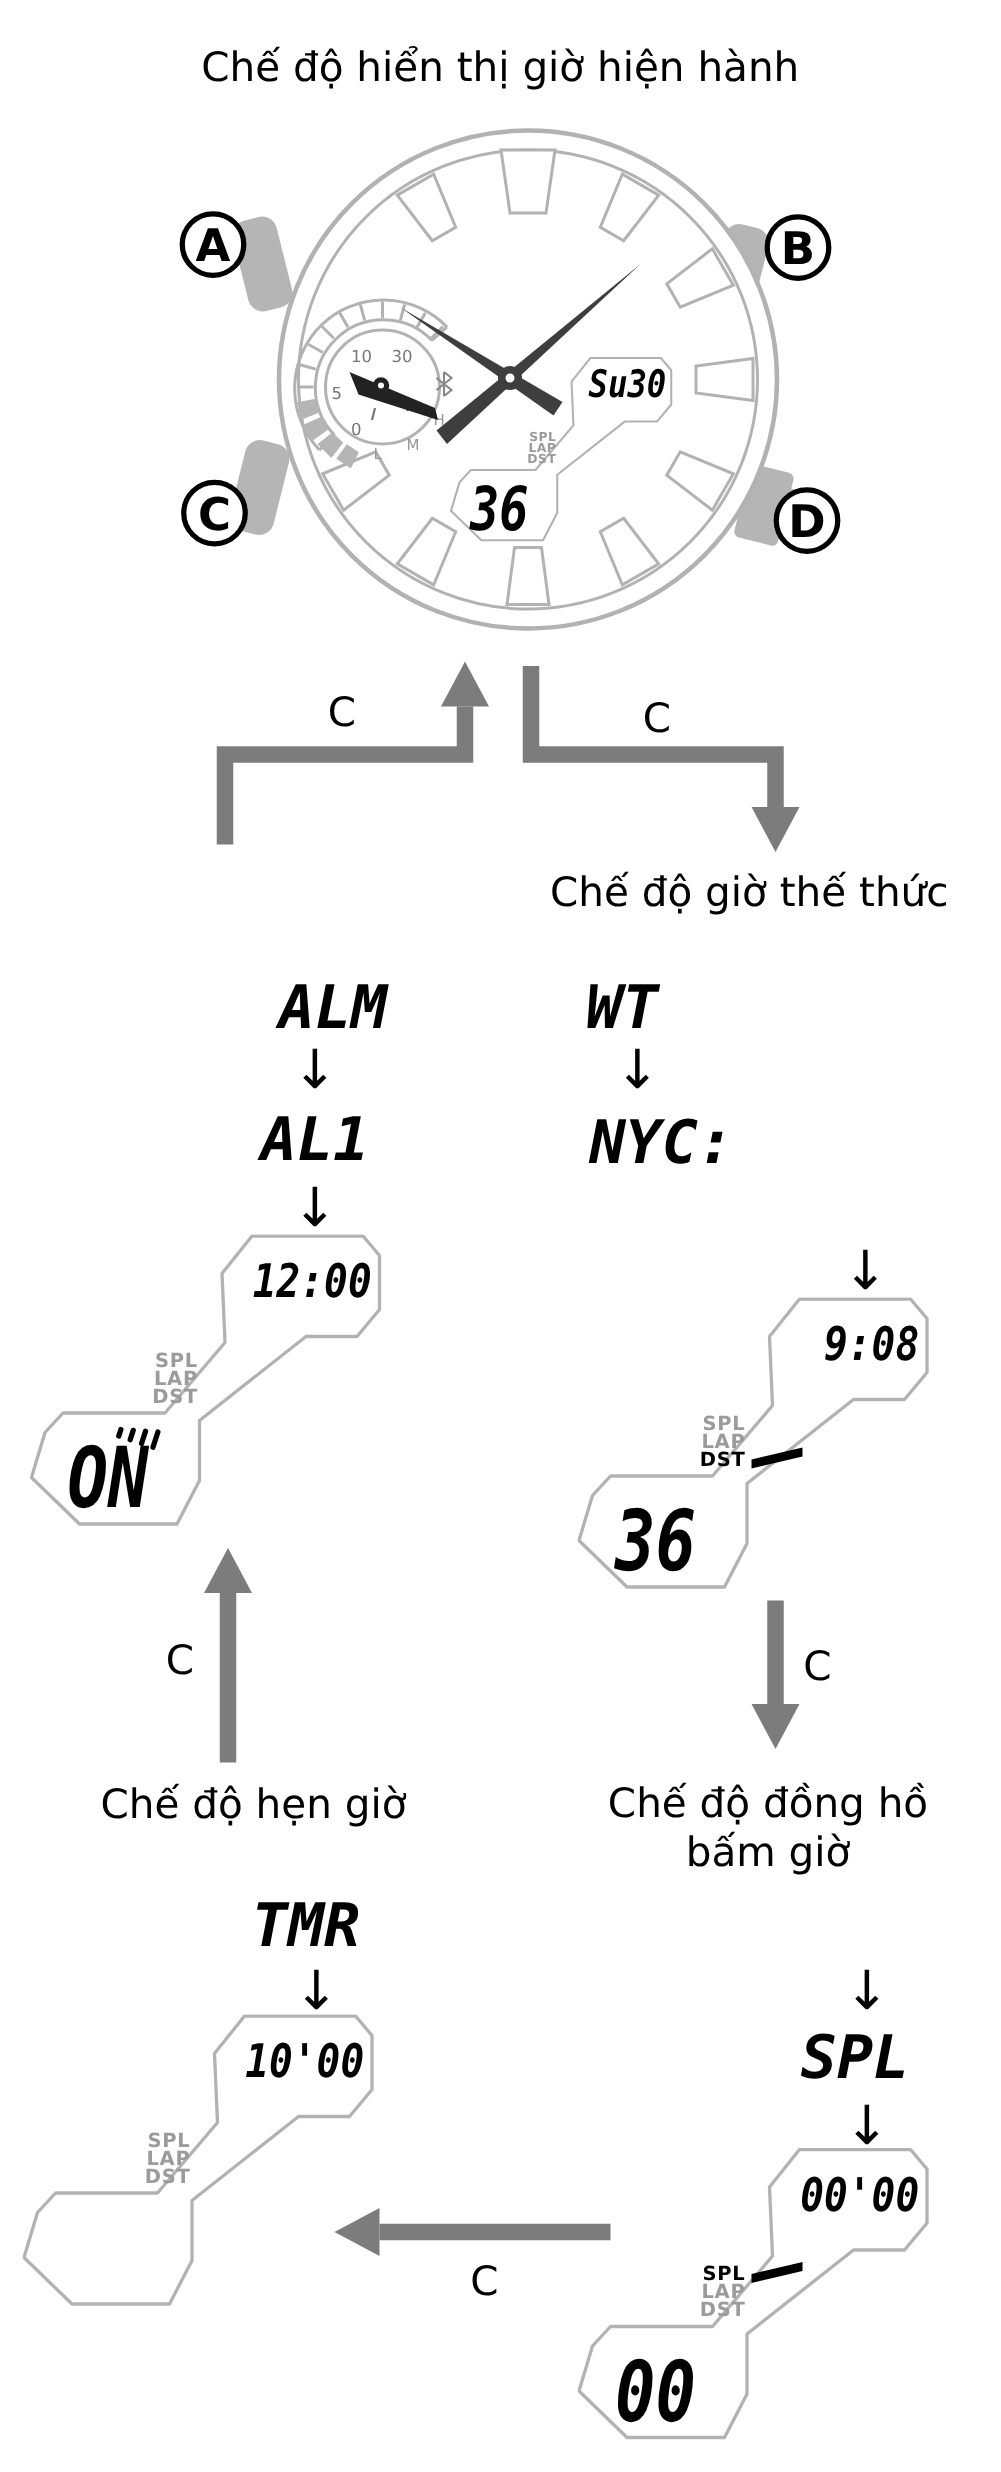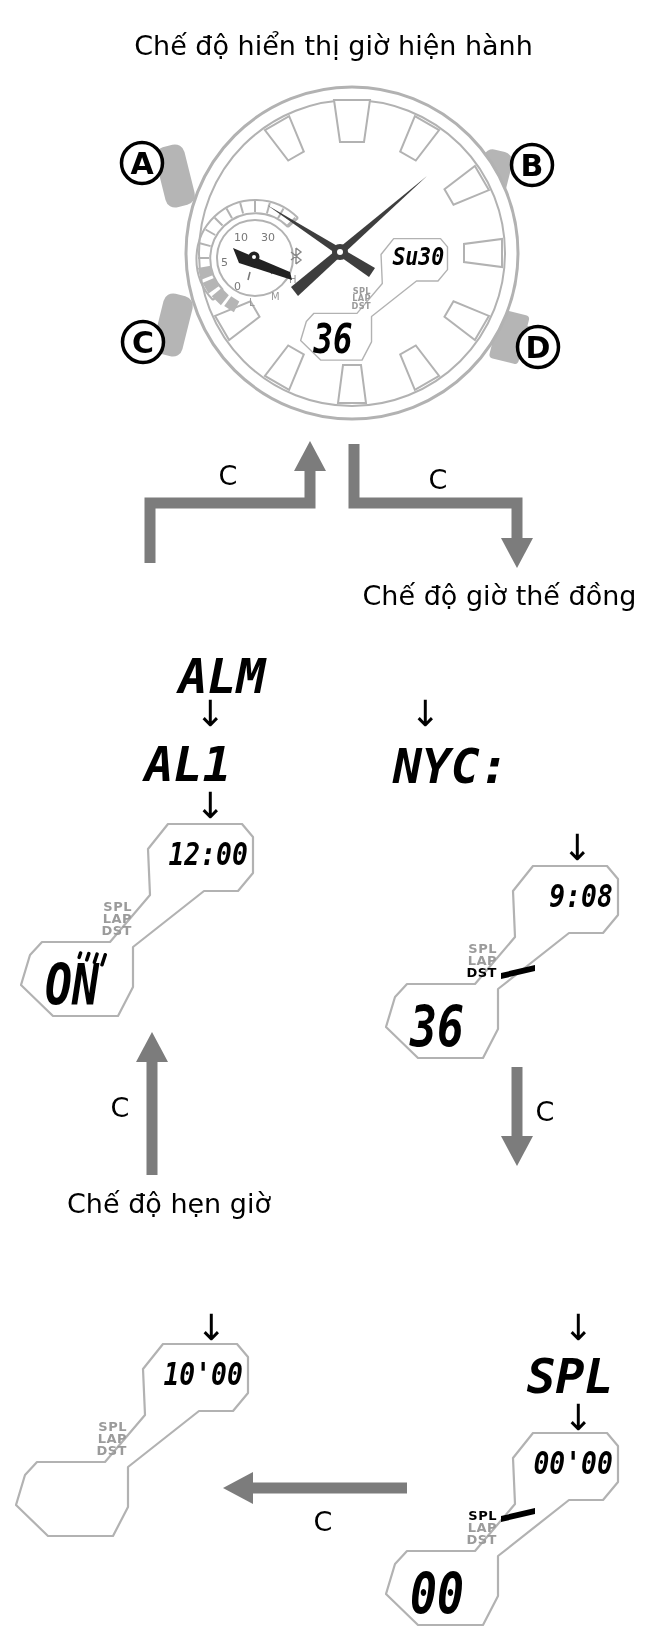--- a/index.html
+++ b/index.html
@@ -1,21 +1,21 @@
 <!DOCTYPE html>
 <html><head>
 <meta charset="utf-8">
 <style>
   html,body { margin:0; padding:0; background:#fff; }
   #canvas { position:relative; width:667px; height:1648px; background:#fff;
             font-family:"DejaVu Sans", sans-serif; overflow:hidden; }
   .abs { position:absolute; }
   .vi-title { font-size:27px; color:#000; text-align:center; white-space:nowrap; }
   .lcd { font-family:"DejaVu Sans Mono", monospace; font-weight:700; font-style:italic; color:#000; }
-  .step { font-size:48px; text-align:center; white-space:nowrap; line-height:1.0; }
+  .step { font-size:40px; text-align:center; white-space:nowrap; line-height:1.0; }
   .step-arrow { font-size:36px; line-height:1.0; color:#000; text-align:center;
                 font-family:"DejaVu Sans", sans-serif; }
   .c-label { font-size:27px; color:#000; text-align:center; width:50px; }
   .mode-title { line-height:33px; }
   svg { display:block; }
   svg text { font-family:"DejaVu Sans", sans-serif; }
   svg text.lcd { font-family:"DejaVu Sans Mono", monospace; font-weight:700; font-style:italic; fill:#000; }
   .panel-outline { fill:#fff; stroke:#b2b2b2; stroke-width:2.2; stroke-linejoin:round; }
   .ind { font-size:13px; font-weight:700; fill:#9b9b9b; letter-spacing:0.5px; }
   .ind-active { fill:#000; }
@@ -161,32 +161,38 @@
       <text class="btn-letter" x="538" y="358">D</text>
     </g>
   </svg>
 
   <div class="abs c-label" style="left:203px;top:460px">C</div>
   <div class="abs c-label" style="left:413px;top:464px">C</div>
   <div class="abs c-label" style="left:95px;top:1092px">C</div>
   <div class="abs c-label" style="left:520px;top:1096px">C</div>
   <div class="abs c-label" style="left:298px;top:1506px">C</div>
 
-  <div class="abs vi-title" style="left:332px;top:580px;width:335px">Chế độ giờ thế đồng</div>
+  <div class="abs vi-title" style="left:332px;top:580px;width:335px">Chế độ giờ thế thức</div>
   <div class="abs vi-title" style="left:14px;top:1188px;width:310px">Chế độ hẹn giờ</div>
+  <div class="abs vi-title mode-title" style="left:357px;top:1186px;width:310px">
+    <div>Chế độ đồng hồ</div>
+    <div>bấm giờ</div>
+  </div>
 
   <div class="abs lcd step" style="left:142px;top:652px;width:160px">ALM</div>
   <div class="abs step-arrow" style="left:190px;top:696px;width:40px">↓</div>
-  <div class="abs lcd step" style="left:108px;top:740px;width:160px">AL1</div>
+  <div class="abs lcd step" style="left:130px;top:740px;width:160px">AL1</div>
   <div class="abs step-arrow" style="left:190px;top:788px;width:40px">↓</div>
 
+  <div class="abs lcd step" style="left:335px;top:652px;width:160px">WT</div>
   <div class="abs step-arrow" style="left:405px;top:696px;width:40px">↓</div>
   <div class="abs lcd step" style="left:393px;top:742px">NYC:</div>
   <div class="abs step-arrow" style="left:557px;top:830px;width:40px">↓</div>
 
+  <div class="abs lcd step" style="left:124px;top:1264px;width:160px">TMR</div>
   <div class="abs step-arrow" style="left:191px;top:1310px;width:40px">↓</div>
 
   <div class="abs step-arrow" style="left:558px;top:1310px;width:40px">↓</div>
   <div class="abs lcd step" style="left:490px;top:1352px;width:160px">SPL</div>
   <div class="abs step-arrow" style="left:558px;top:1400px;width:40px">↓</div>
 
   <svg class="abs" style="left:20px;top:823px" width="235" height="195" viewBox="0 0 235 195">
     <path class="panel-outline" d="M148,1 L222,1 L233,14 L233,50 L218,68 L184,68 L113,124 L113,164 L98,193 L33,193 L1,162 L10,132 L22,119 L90,119 L130,72 L128,26 Z"></path>
     <text class="lcd" font-size="31" text-anchor="end" transform="scale(0.85 1)" x="268" y="42">12:00</text>
     <text class="ind" x="112" y="88" text-anchor="end">SPL</text>

